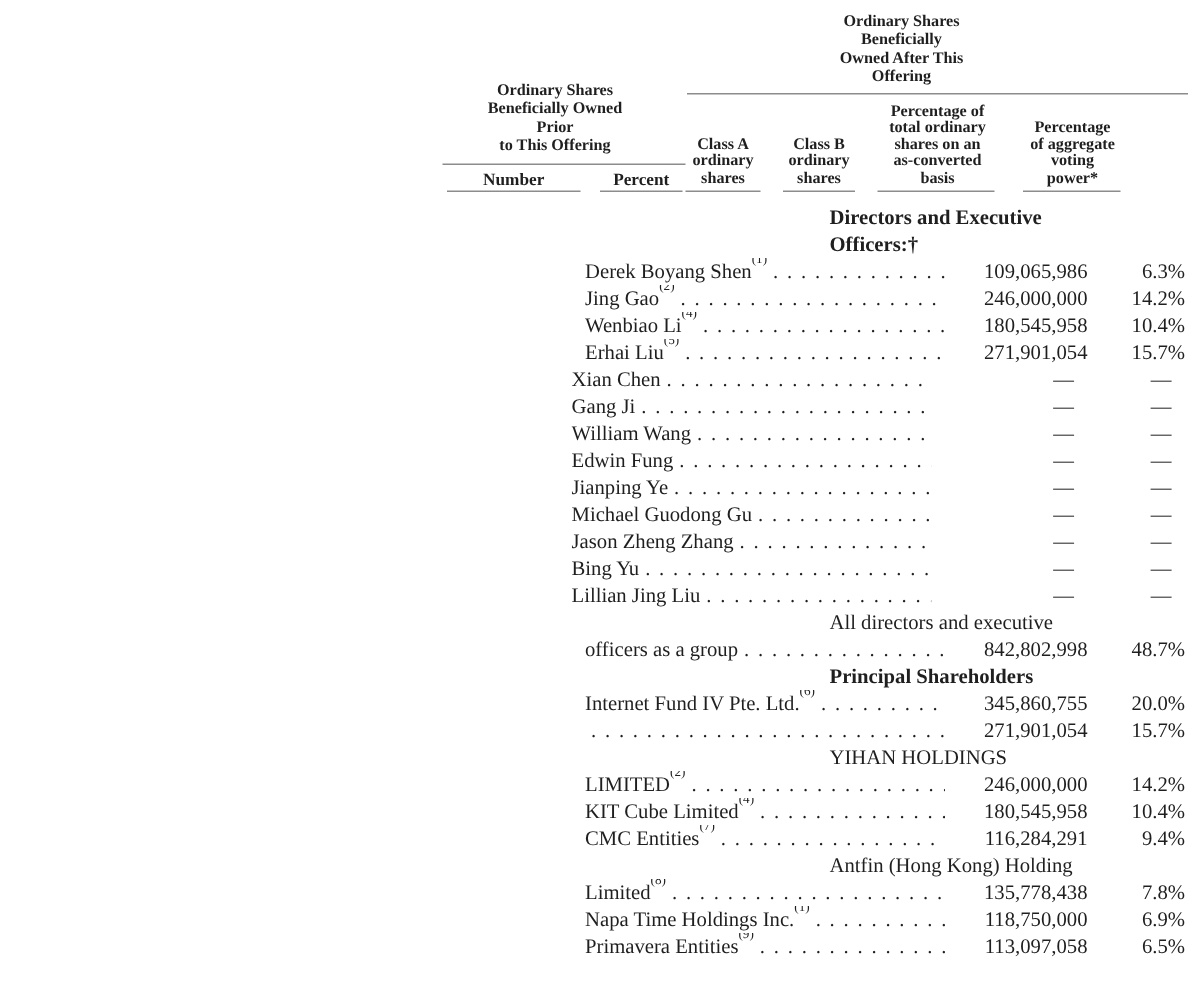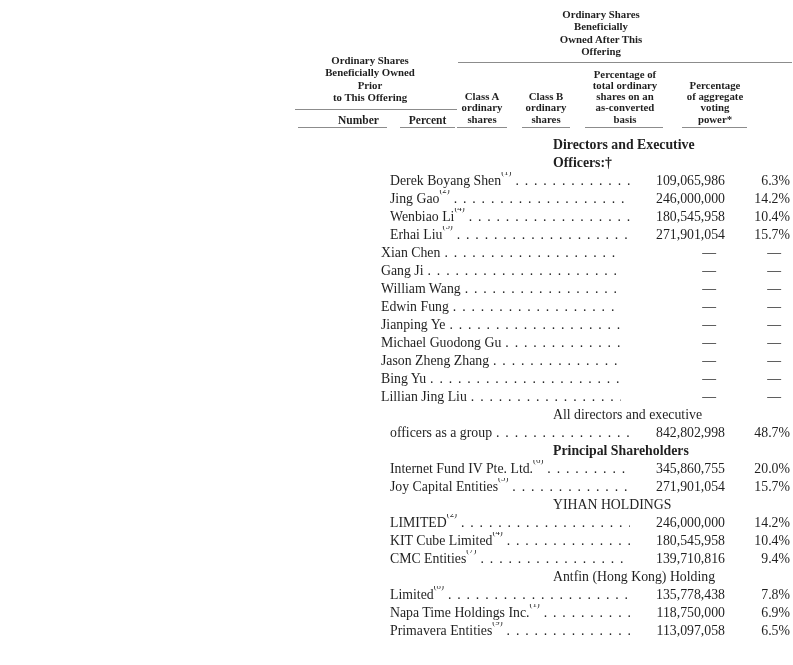--- a/index.html
+++ b/index.html
@@ -19,21 +19,21 @@
     font-weight:bold;
     white-space:pre-line;
     font-size:10.8px;
     line-height:11.3px;
     font-family:Liberation Serif, serif;
   }
   .hc.group{line-height:12.4px;}
   .hc.collabel{font-size:11.5px;line-height:12.5px;}
   .after-title{left:540px;top:8px;width:122px;}
   .prior-title{left:290px;top:54px;width:160px;}
-  .number-label{left:314px;width:89px;bottom:7px;}
+  .number-label{left:298px;width:89px;bottom:7px;}
   .percent-label{left:400px;width:55px;bottom:7px;}
   .classa-title{left:456px;width:52px;bottom:8px;}
   .classb-title{left:520px;width:52px;bottom:8px;}
   .pcttotal-title{left:584px;width:82px;bottom:8px;}
   .pctvoting-title{left:681px;width:68px;bottom:8px;}
   .hrule{position:absolute;height:1px;background:#8c8c8c;}
   .u-after{left:458px;top:62px;width:334px;}
   .u-prior{left:295px;top:109px;width:162px;}
   .u-number{left:298px;top:127px;width:89px;}
   .u-percent{left:400px;top:127px;width:55px;}
@@ -270,21 +270,20 @@
       <div class="cell name">
           <span class="nm"><span>Internet Fund IV Pte. Ltd.</span><sup class="fn">(6)</sup></span>
           <span class="leader"></span>
         </div>
       <div class="cell num">345,860,755</div>
       <div class="cell pct">20.0%</div>
     </div>
 
     <div class="row">
       <div class="cell name">
-          <span class="nm"><span>Joy Capital Entities</span><sup class="fn">(5)</sup></span>
           <span class="leader"></span>
         </div>
       <div class="cell num">271,901,054</div>
       <div class="cell pct">15.7%</div>
     </div>
 
     <div class="row">
       <div class="cell name">
           <span class="nm">YIHAN HOLDINGS</span>
         </div>
@@ -306,21 +305,21 @@
         </div>
       <div class="cell num">180,545,958</div>
       <div class="cell pct">10.4%</div>
     </div>
 
     <div class="row">
       <div class="cell name">
           <span class="nm"><span>CMC Entities</span><sup class="fn">(7)</sup></span>
           <span class="leader"></span>
         </div>
-      <div class="cell num">139,710,816</div>
+      <div class="cell num">116,284,291</div>
       <div class="cell pct">9.4%</div>
     </div>
 
     <div class="row">
       <div class="cell name">
           <span class="nm">Antfin (Hong Kong) Holding</span>
         </div>
     </div>
 
     <div class="row">

